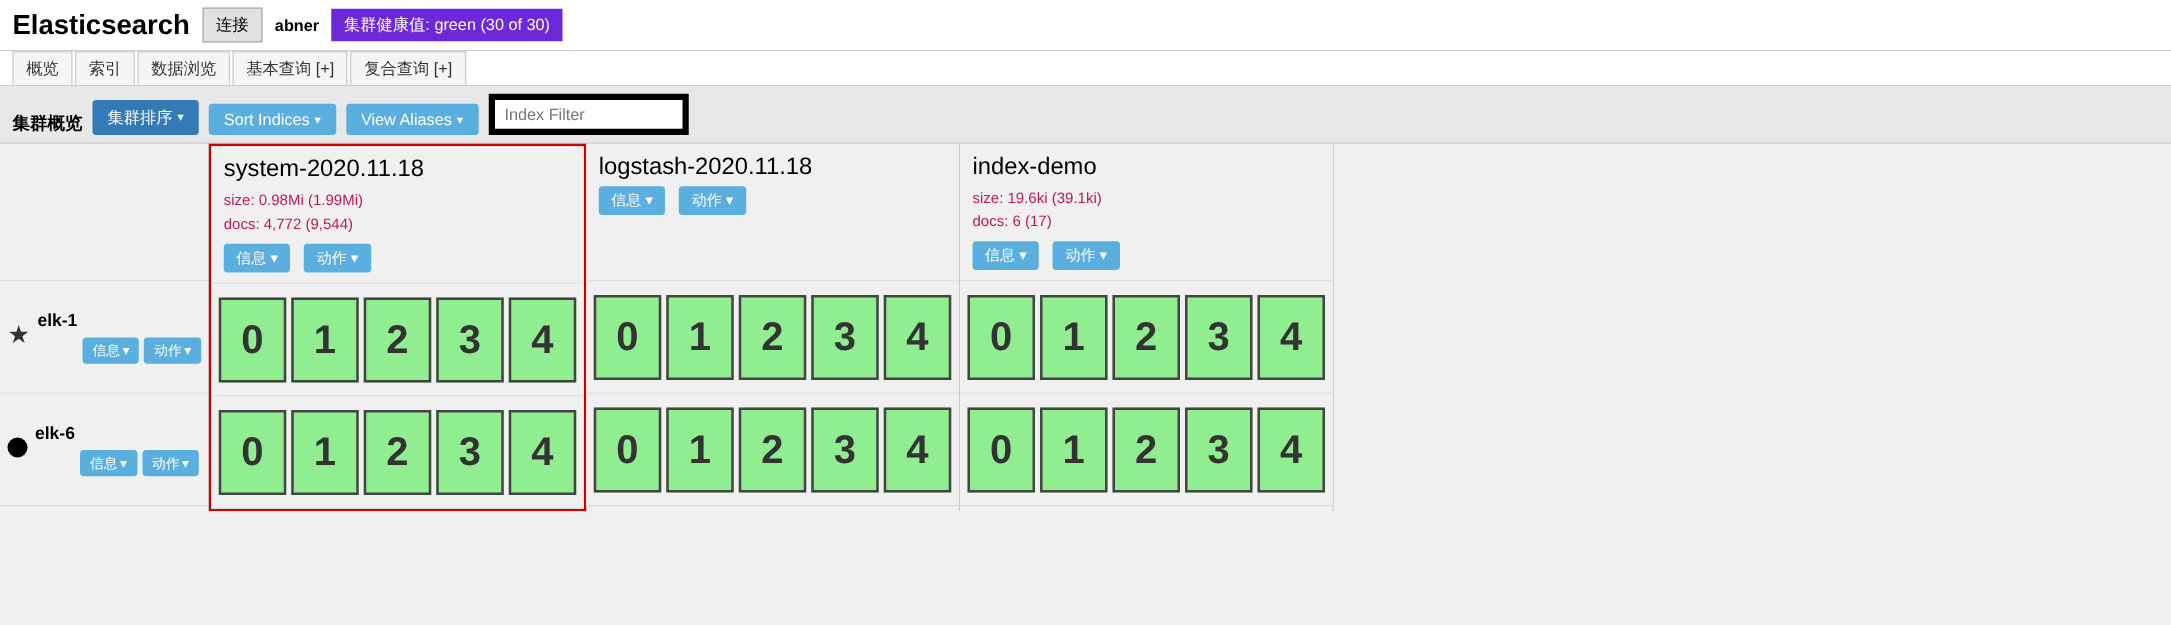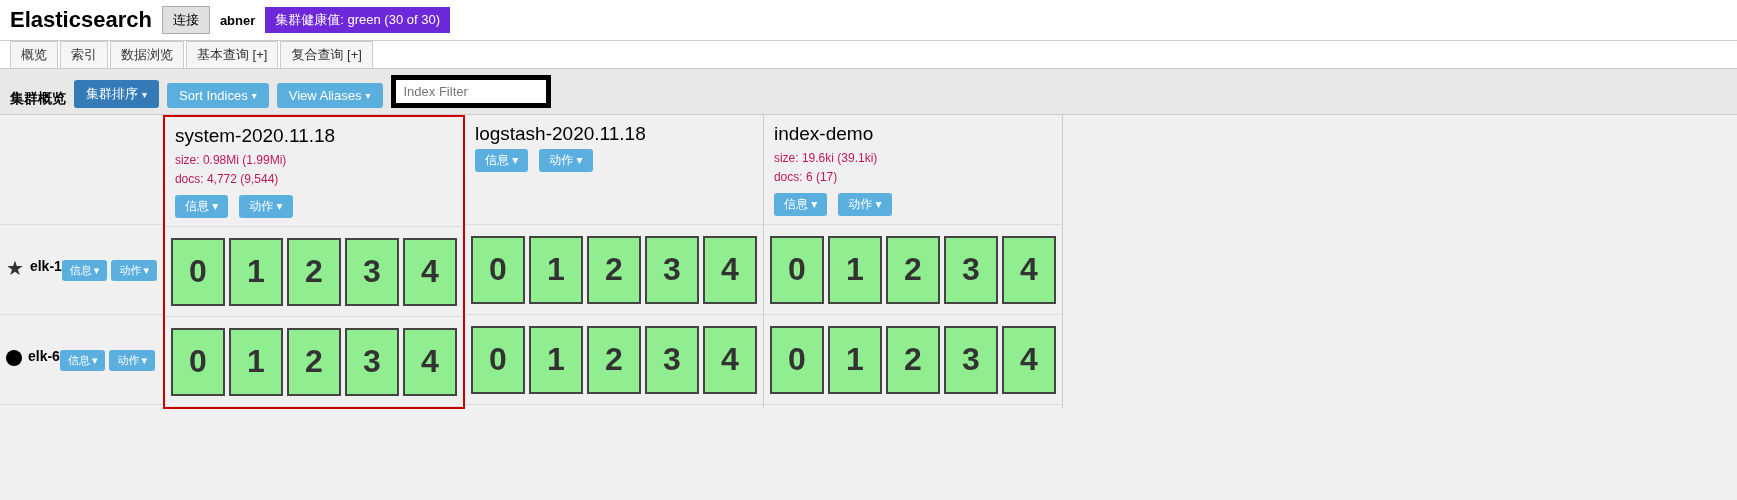--- a/index.html
+++ b/index.html
@@ -182,20 +182,21 @@
       font-size: 32px;
       font-weight: bold;
       color: #333;
     }
 
     
     .node-btns {
       display: flex;
       gap: 4px;
       margin-top: 2px;
+      margin-left: 36px;
     }
     .node-btn {
       background: #5aafdf;
       color: #fff;
       border: none;
       padding: 3px 8px;
       cursor: pointer;
       font-size: 11px;
       border-radius: 3px;
       display: flex;
@@ -226,21 +227,21 @@
       align-items: center;
       gap: 6px;
       padding: 10px 6px;
       border-bottom: 1px solid #ddd;
       background: #f0f0f0;
       min-height: 90px;
     }
 
     .node-info {
       display: flex;
-      flex-direction: row;
+      flex-direction: column;
     }
 
     .indices-area {
       display: flex;
       flex: 1;
     }
   </style>
 </head>
 <body>
 

